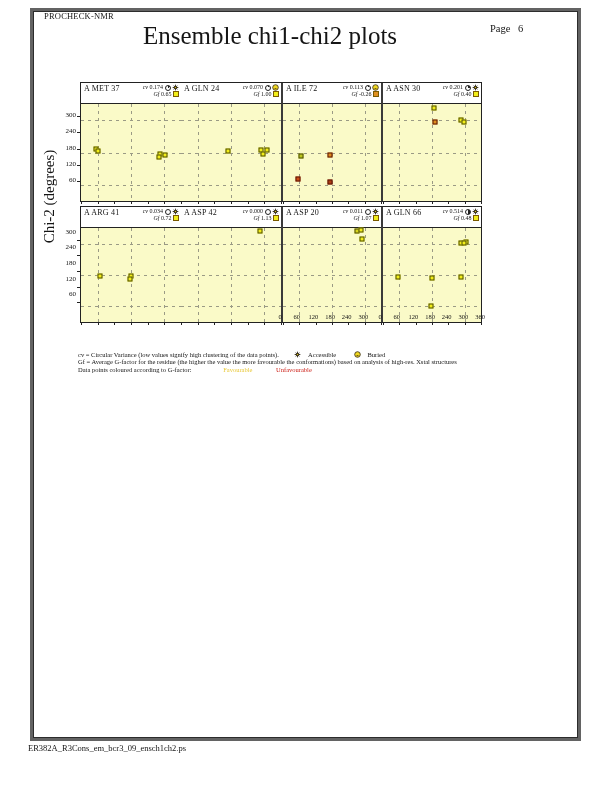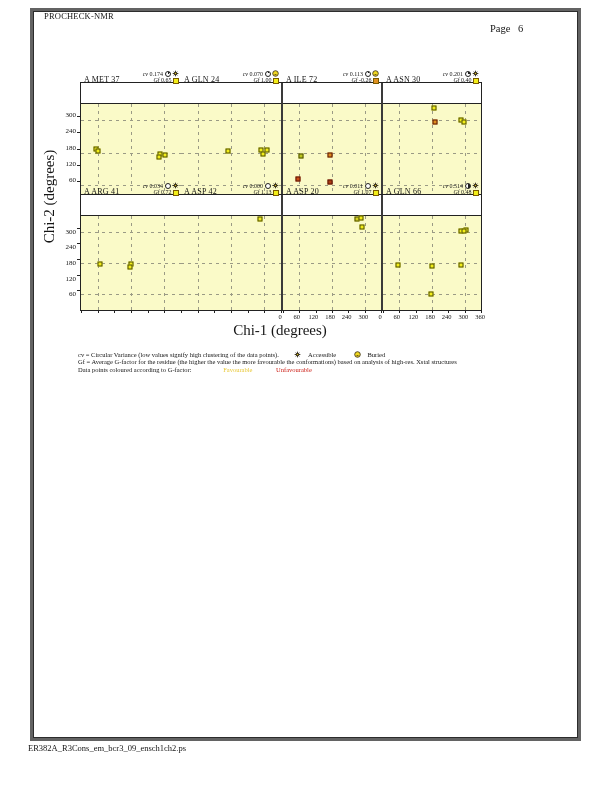--- a/index.html
+++ b/index.html
@@ -9,21 +9,21 @@
   .border-inner{position:absolute;inset:0;border:1px solid #2c2c2c;}
   .app-name{position:absolute;left:44px;top:11px;font-size:8.5px;letter-spacing:.2px;}
   .page-num{position:absolute;left:490px;top:23px;font-size:10.5px;word-spacing:5px;}
   .title{position:absolute;left:60px;top:22px;width:420px;text-align:center;font-size:25px;white-space:nowrap;}
   .subtitle{position:absolute;left:40px;top:49px;width:460px;text-align:center;font-size:21px;white-space:nowrap;}
   .ylab{position:absolute;left:-16px;top:188px;width:130px;text-align:center;font-size:15px;transform:rotate(-90deg);}
   .xlab{position:absolute;left:180px;top:322px;width:200px;text-align:center;font-size:15px;}
   .prow{position:absolute;left:80px;display:flex;border:1px solid #222;background:#fff;}
   .cell{width:100px;box-sizing:border-box;position:relative;}
   .cell + .cell{border-left:2px solid #3a3a3a;}
-  .hdr{height:17px;box-sizing:border-box;display:flex;justify-content:space-between;align-items:flex-end;
+  .hdr{height:17px;box-sizing:border-box;display:flex;justify-content:space-between;
        padding:1px 2px 19px 3px;background:#fff;gap:8px;}
   .res{font-size:8px;letter-spacing:.2px;white-space:nowrap;}
   .stats{display:flex;flex-direction:column;align-items:flex-end;font-size:6px;line-height:6.6px;}
   .srow{display:flex;align-items:center;gap:1.5px;white-space:nowrap;}
   .pie{display:inline-block;width:6px;height:6px;border-radius:50%;border:1px solid #222;box-sizing:border-box;}
   .sw{display:inline-block;width:4px;height:4px;border:1px solid #7a5a00;box-sizing:content-box;}
   .aicon{display:inline-block;width:7px;height:7px;line-height:0;}
   .plot{position:relative;border-top:1px solid #222;}
   .gh{position:absolute;left:0;right:0;height:1px;
       background:repeating-linear-gradient(90deg,#9a9a85 0 3px,transparent 3px 7px);}
@@ -44,23 +44,23 @@
 </head>
 <body>
 
 <div class="page" id="pg">
   <div class="border-outer">
     <div class="border-inner"></div>
   </div>
 
   <div class="app-name">PROCHECK-NMR</div>
   <div class="page-num">Page 6</div>
+  <div class="title">Ensemble chi1-chi2 plots</div>
 
   <div class="ylab">Chi-2 (degrees)</div>
-  <div class="xlab">Chi-1 (degrees)</div>
 
   <div class="legend">
     <div>
       <span>cv = Circular Variance (low values signify high clustering of the data points).</span>
       <span class="lg-icon m14" id="lg-acc"><svg width="7" height="7" viewBox="0 0 10 10">
             <path d="M5 0 L6 3.3 L8.5 1.5 L6.7 4 L10 5 L6.7 6 L8.5 8.5 L6 6.7 L5 10 L4 6.7 L1.5 8.5 L3.3 6 L0 5 L3.3 4 L1.5 1.5 L4 3.3 Z" fill="#2b2416"></path>
             <circle cx="5" cy="5" r="1.1" fill="#d8c020"></circle>
           </svg></span>
       <span class="m5">Accessible</span>
       <span class="lg-icon m16" id="lg-bur"><svg width="7" height="7" viewBox="0 0 10 10">
@@ -233,21 +233,21 @@
           <div class="tb" style="left: 66.6667%;"></div>
           <div class="tb" style="left: 83.3333%;"></div>
           <div class="tb" style="left: 100%;"></div>
           <div class="pt" style="left: 52.5%; top: 4.16667%; background: rgb(242, 238, 24); border: 1px solid rgb(76, 76, 8);"></div>
           <div class="pt" style="left: 52.7778%; top: 18.0556%; background: rgb(224, 140, 30); border: 1px solid rgb(90, 24, 8);"></div>
           <div class="pt" style="left: 79.4444%; top: 16.6667%; background: rgb(242, 238, 24); border: 1px solid rgb(76, 76, 8);"></div>
           <div class="pt" style="left: 82.5%; top: 18.8889%; background: rgb(242, 238, 24); border: 1px solid rgb(76, 76, 8);"></div>
         </div>
       </div>
     </div>
-    <div class="prow" style="top: 194px;">
+    <div class="prow" style="top: 206px;">
       <div class="cell">
         <div class="hdr">
           <span class="res">A ARG 41</span>
           <div class="stats">
             <div class="srow">
               <span class=""><i>cv</i>&nbsp;0.034</span>
               <span class="pie" style="background: conic-gradient(rgb(34, 34, 34) 12.24deg, rgb(255, 255, 255) 0deg);"></span>
               <span class="aicon"><svg width="7" height="7" viewBox="0 0 10 10">
                   <path d="M5 0 L6 3.3 L8.5 1.5 L6.7 4 L10 5 L6.7 6 L8.5 8.5 L6 6.7 L5 10 L4 6.7 L1.5 8.5 L3.3 6 L0 5 L3.3 4 L1.5 1.5 L4 3.3 Z" fill="#2b2416"></path>
                   <circle cx="5" cy="5" r="1.1" fill="#d8c020"></circle>

